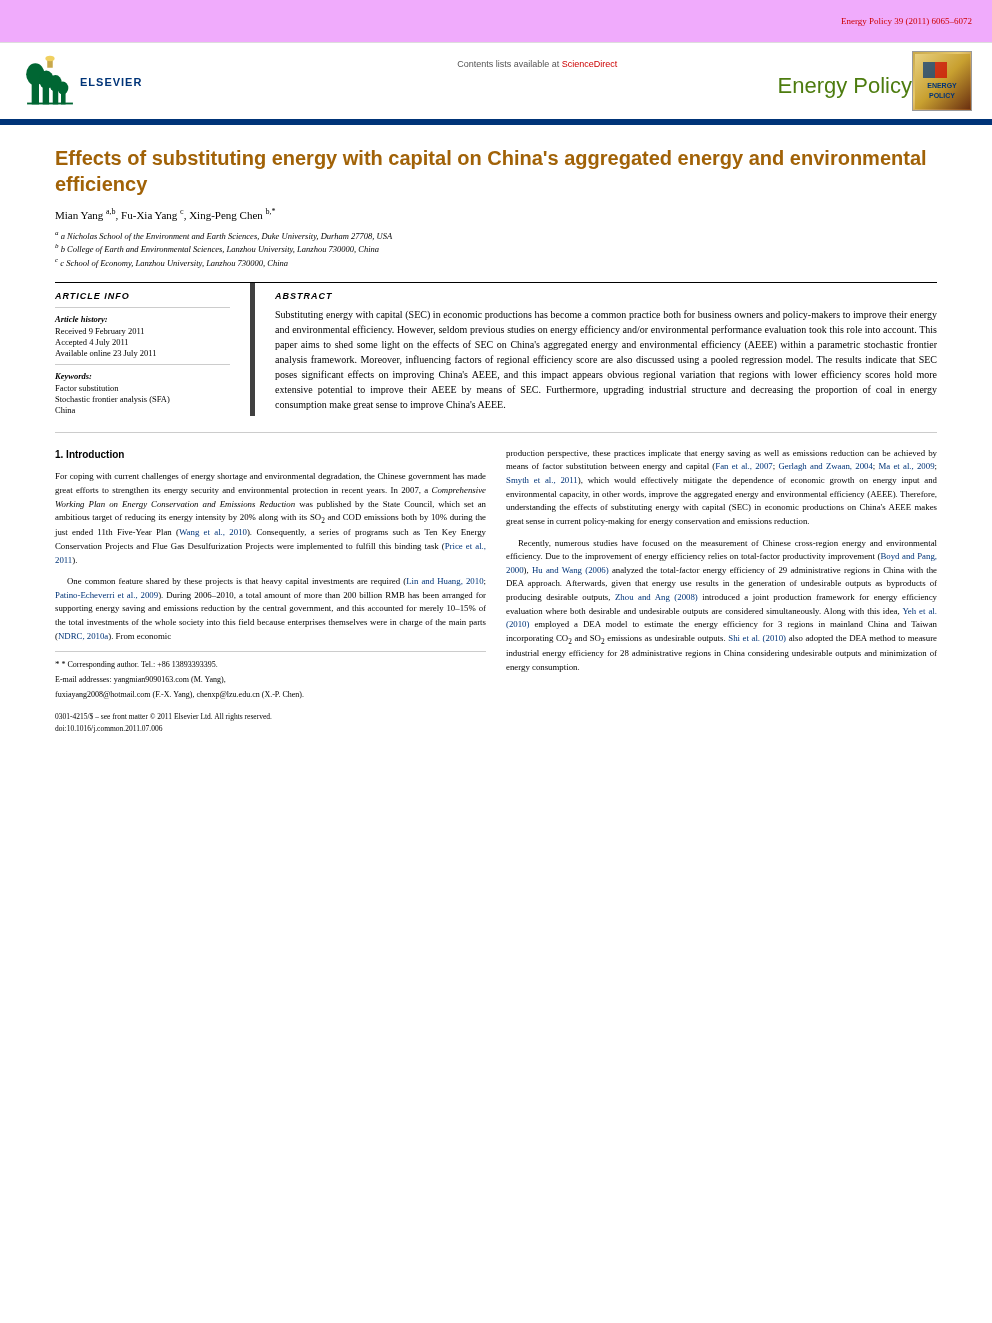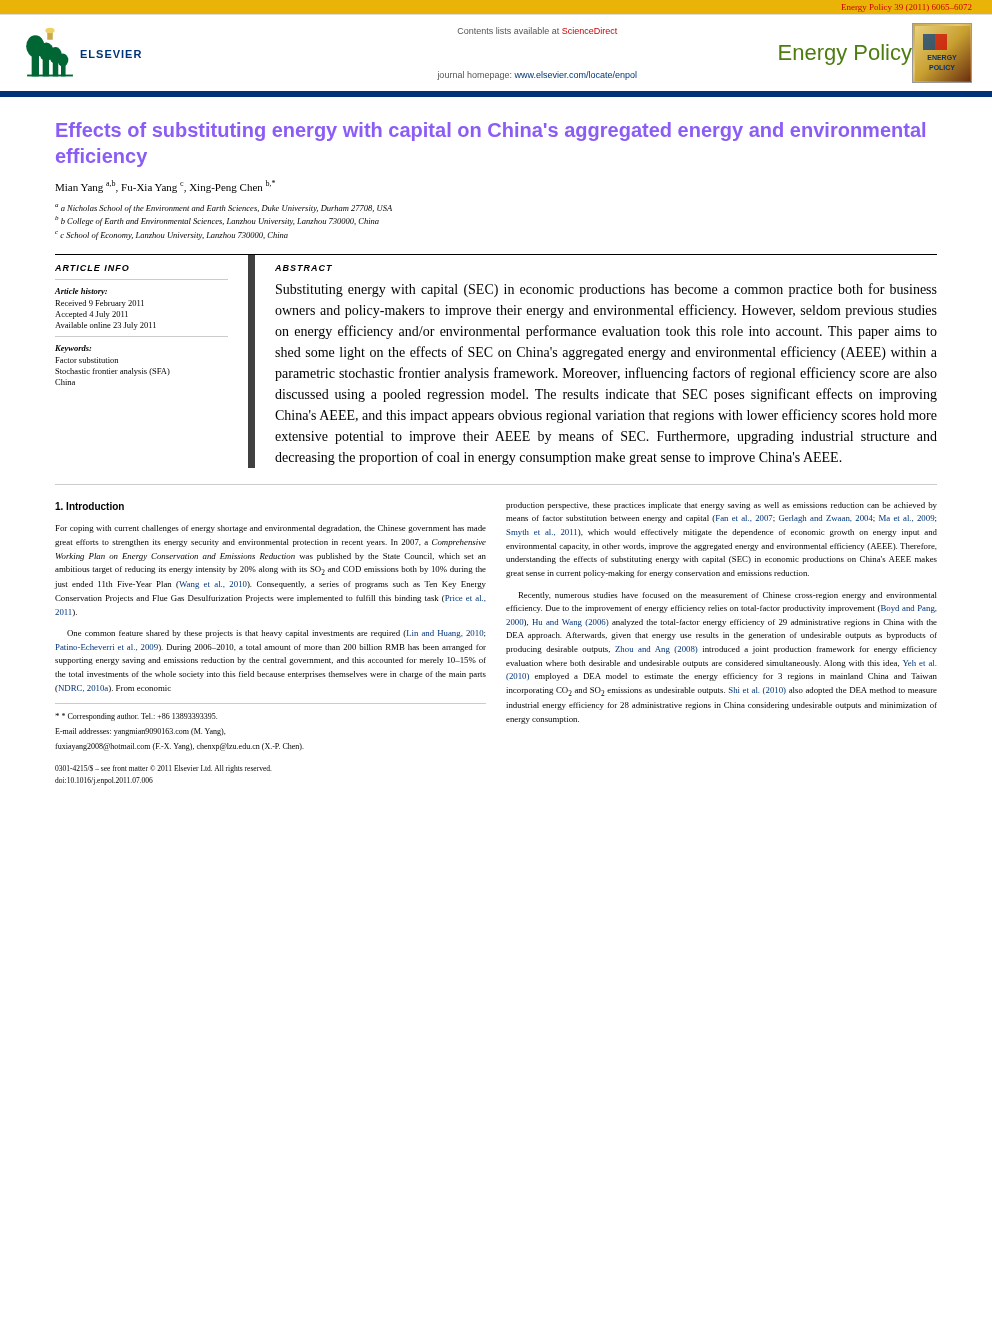--- a/index.html
+++ b/index.html
@@ -7,23 +7,23 @@
       background: #fff;
       font-family: "Times New Roman", Times, serif;
       font-size: 9.5px;
       color: #000;
       width: 992px;
       min-height: 1323px;
     }
 
     
     .top-bar {
-      background: #eab308;
+      background: #f0abfc;
       text-align: right;
-      padding: 2px 20px;
+      padding: 16px 20px;
       font-size: 9px;
       color: #c00;
       border-bottom: 1px solid #ddd;
     }
 
     
     .journal-header {
       display: flex;
       align-items: center;
       padding: 8px 20px;
@@ -99,21 +99,21 @@
 
     
     .main-content {
       padding: 20px 55px;
     }
 
     
     .article-title {
       font-size: 20px;
       font-weight: bold;
-      color: #8b5cf6;
+      color: #a16207;
       margin-bottom: 10px;
       line-height: 1.3;
       font-family: Arial, sans-serif;
     }
 
     
     .authors {
       font-size: 11px;
       margin-bottom: 8px;
       color: #000;
@@ -143,21 +143,21 @@
       display: flex;
       gap: 20px;
       margin-bottom: 16px;
       border-top: 1px solid #000;
     }
 
     .article-info {
       width: 200px;
       min-width: 200px;
       padding-top: 8px;
-      border-right: 7px solid #404040;
+      border-right: 5px solid #404040;
       padding-right: 20px;
     }
     .info-section-title {
       font-size: 9px;
       font-weight: bold;
       letter-spacing: 1px;
       font-style: italic;
       margin-bottom: 4px;
       font-family: Arial, sans-serif;
     }
@@ -185,21 +185,21 @@
     }
     .abstract-title {
       font-size: 9px;
       font-weight: bold;
       letter-spacing: 1px;
       font-style: italic;
       margin-bottom: 6px;
       font-family: Arial, sans-serif;
     }
     .abstract-text {
-      font-size: 14px;
+      font-size: 10px;
       line-height: 1.5;
       text-align: justify;
       color: #000;
     }
     .copyright-line {
       font-size: 8.5px;
       text-align: right;
       margin-top: 8px;
       color: #000;
     }
@@ -299,24 +299,20 @@
     </svg>
     <div class="elsevier-text">ELSEVIER</div>
   </div>
 
   <div class="journal-center">
     <div class="sciencedirect-line">
       <span>Contents lists available at</span>
       <a href="#"><span>ScienceDirect</span></a>
     </div>
     <div class="journal-title-big">Energy Policy</div>
-    <div class="homepage-line">
-      <span>journal homepage:</span>
-      <a href="#"> <span>www.elsevier.com/locate/enpol</span></a>
-    </div>
   </div>
 
   <div class="journal-badge">
     <svg width="55" height="55" viewBox="0 0 55 55">
 
       <defs>
         <linearGradient id="badgeGrad" x1="0%" y1="0%" x2="100%" y2="100%">
           <stop offset="0%" style="stop-color:#e8d080;stop-opacity:1"></stop>
           <stop offset="50%" style="stop-color:#c8a030;stop-opacity:1"></stop>
           <stop offset="100%" style="stop-color:#6b3010;stop-opacity:1"></stop>
@@ -398,21 +394,21 @@
         <div class="footnote-line">
           <span>E-mail addresses:</span>
           <span>yangmian9090163.com (M. Yang),</span>
         </div>
         <div class="footnote-line">fuxiayang2008@hotmail.com (F.-X. Yang), chenxp@lzu.edu.cn (X.-P. Chen).</div>
       </div>
 
       <div class="bottom-info">
         <div>
           <div class="issn-line">0301-4215/$ – see front matter © 2011 Elsevier Ltd. All rights reserved.</div>
-          <div class="issn-line">doi:10.1016/j.enpol.2011.07.006</div>
+          <div class="issn-line">doi:10.1016/j.common.2011.07.006</div>
         </div>
       </div>
     </div>
 
     <div class="body-col">
       <p>production perspective, these practices implicate that energy saving as well as emissions reduction can be achieved by means of factor substitution between energy and capital (<a href="#" class="ref-link">Fan et al., 2007</a>; <a href="#" class="ref-link">Gerlagh and Zwaan, 2004</a>; <a href="#" class="ref-link">Ma et al., 2009</a>; <a href="#" class="ref-link">Smyth et al., 2011</a>), which would effectively mitigate the dependence of economic growth on energy input and environmental capacity, in other words, improve the aggregated energy and environmental efficiency (AEEE). Therefore, understanding the effects of substituting energy with capital (SEC) in economic productions on China's AEEE makes great sense in current policy-making for energy conservation and emissions reduction.</p>
       <p>Recently, numerous studies have focused on the measurement of Chinese cross-region energy and environmental efficiency. Due to the improvement of energy efficiency relies on total-factor productivity improvement (<a href="#" class="ref-link">Boyd and Pang, 2000</a>), <a href="#" class="ref-link">Hu and Wang (2006)</a> analyzed the total-factor energy efficiency of 29 administrative regions in China with the DEA approach. Afterwards, given that energy use results in the generation of undesirable outputs as byproducts of producing desirable outputs, <a href="#" class="ref-link">Zhou and Ang (2008)</a> introduced a joint production framework for energy efficiency evaluation where both desirable and undesirable outputs are considered simultaneously. Along with this idea, <a href="#" class="ref-link">Yeh et al. (2010)</a> employed a DEA model to estimate the energy efficiency for 3 regions in mainland China and Taiwan incorporating CO<sub>2</sub> and SO<sub>2</sub> emissions as undesirable outputs. <a href="#" class="ref-link">Shi et al. (2010)</a> also adopted the DEA method to measure industrial energy efficiency for 28 administrative regions in China considering undesirable outputs and minimization of energy consumption.</p>
     </div>
 
   </div>

